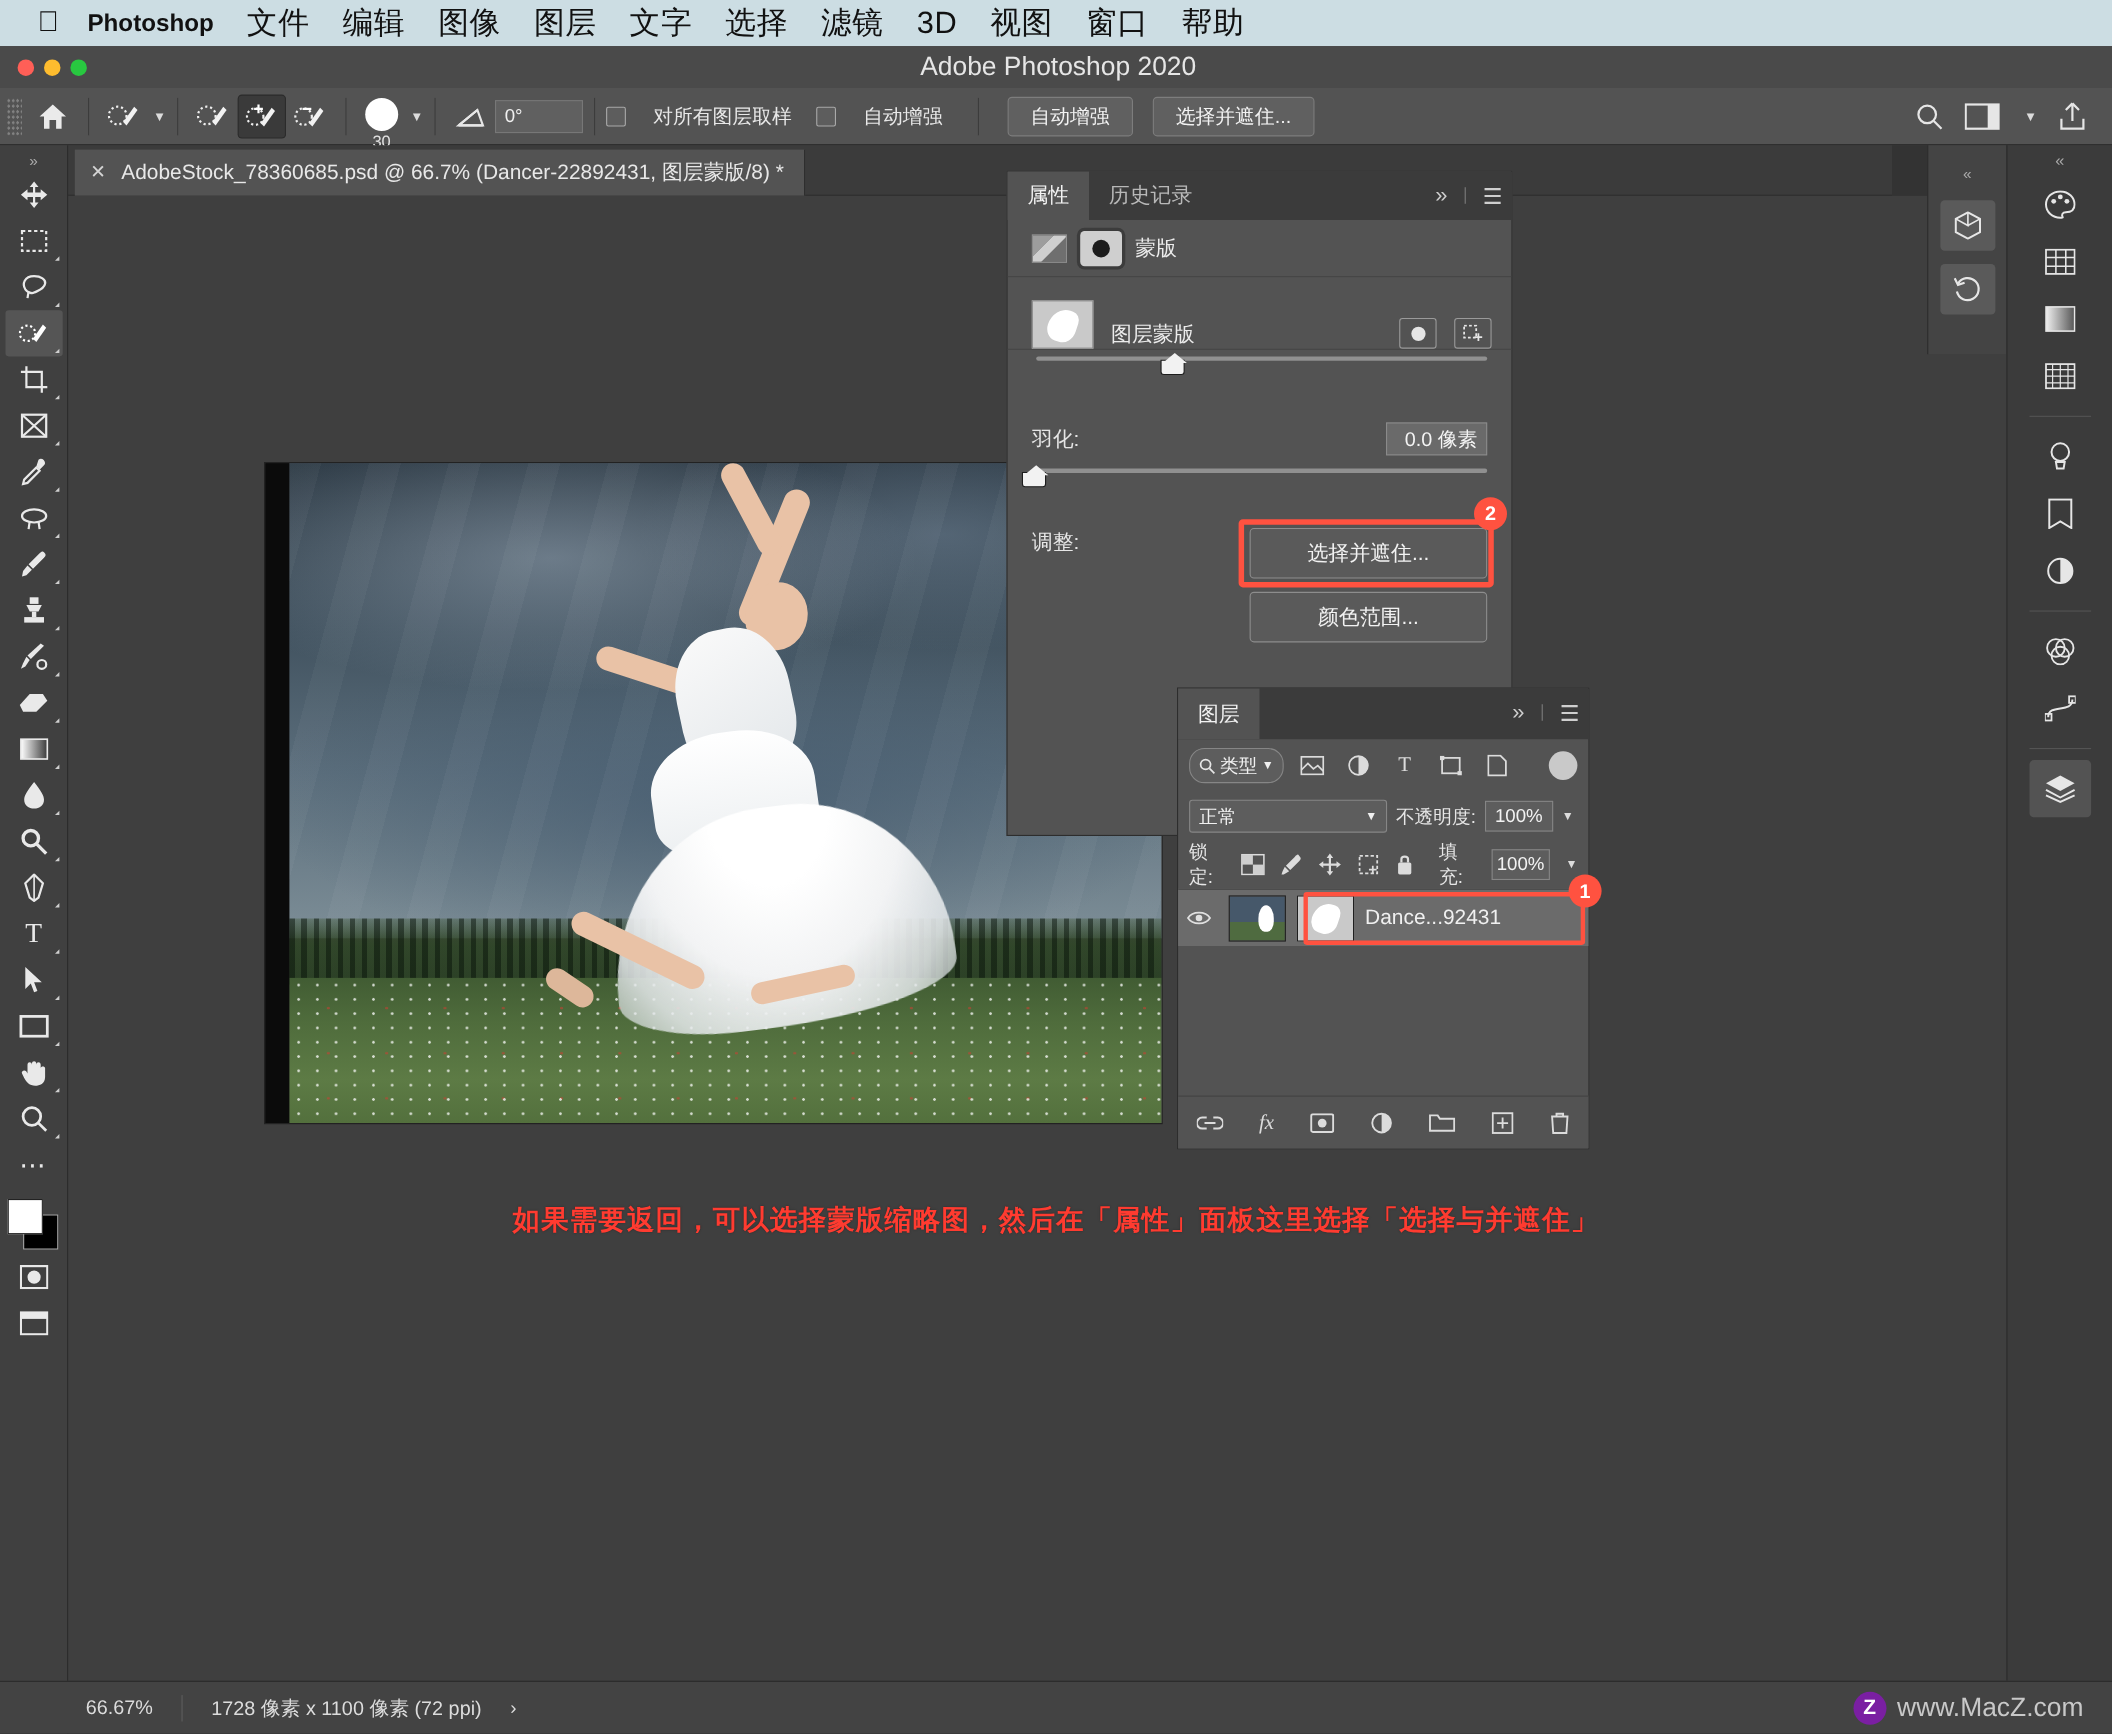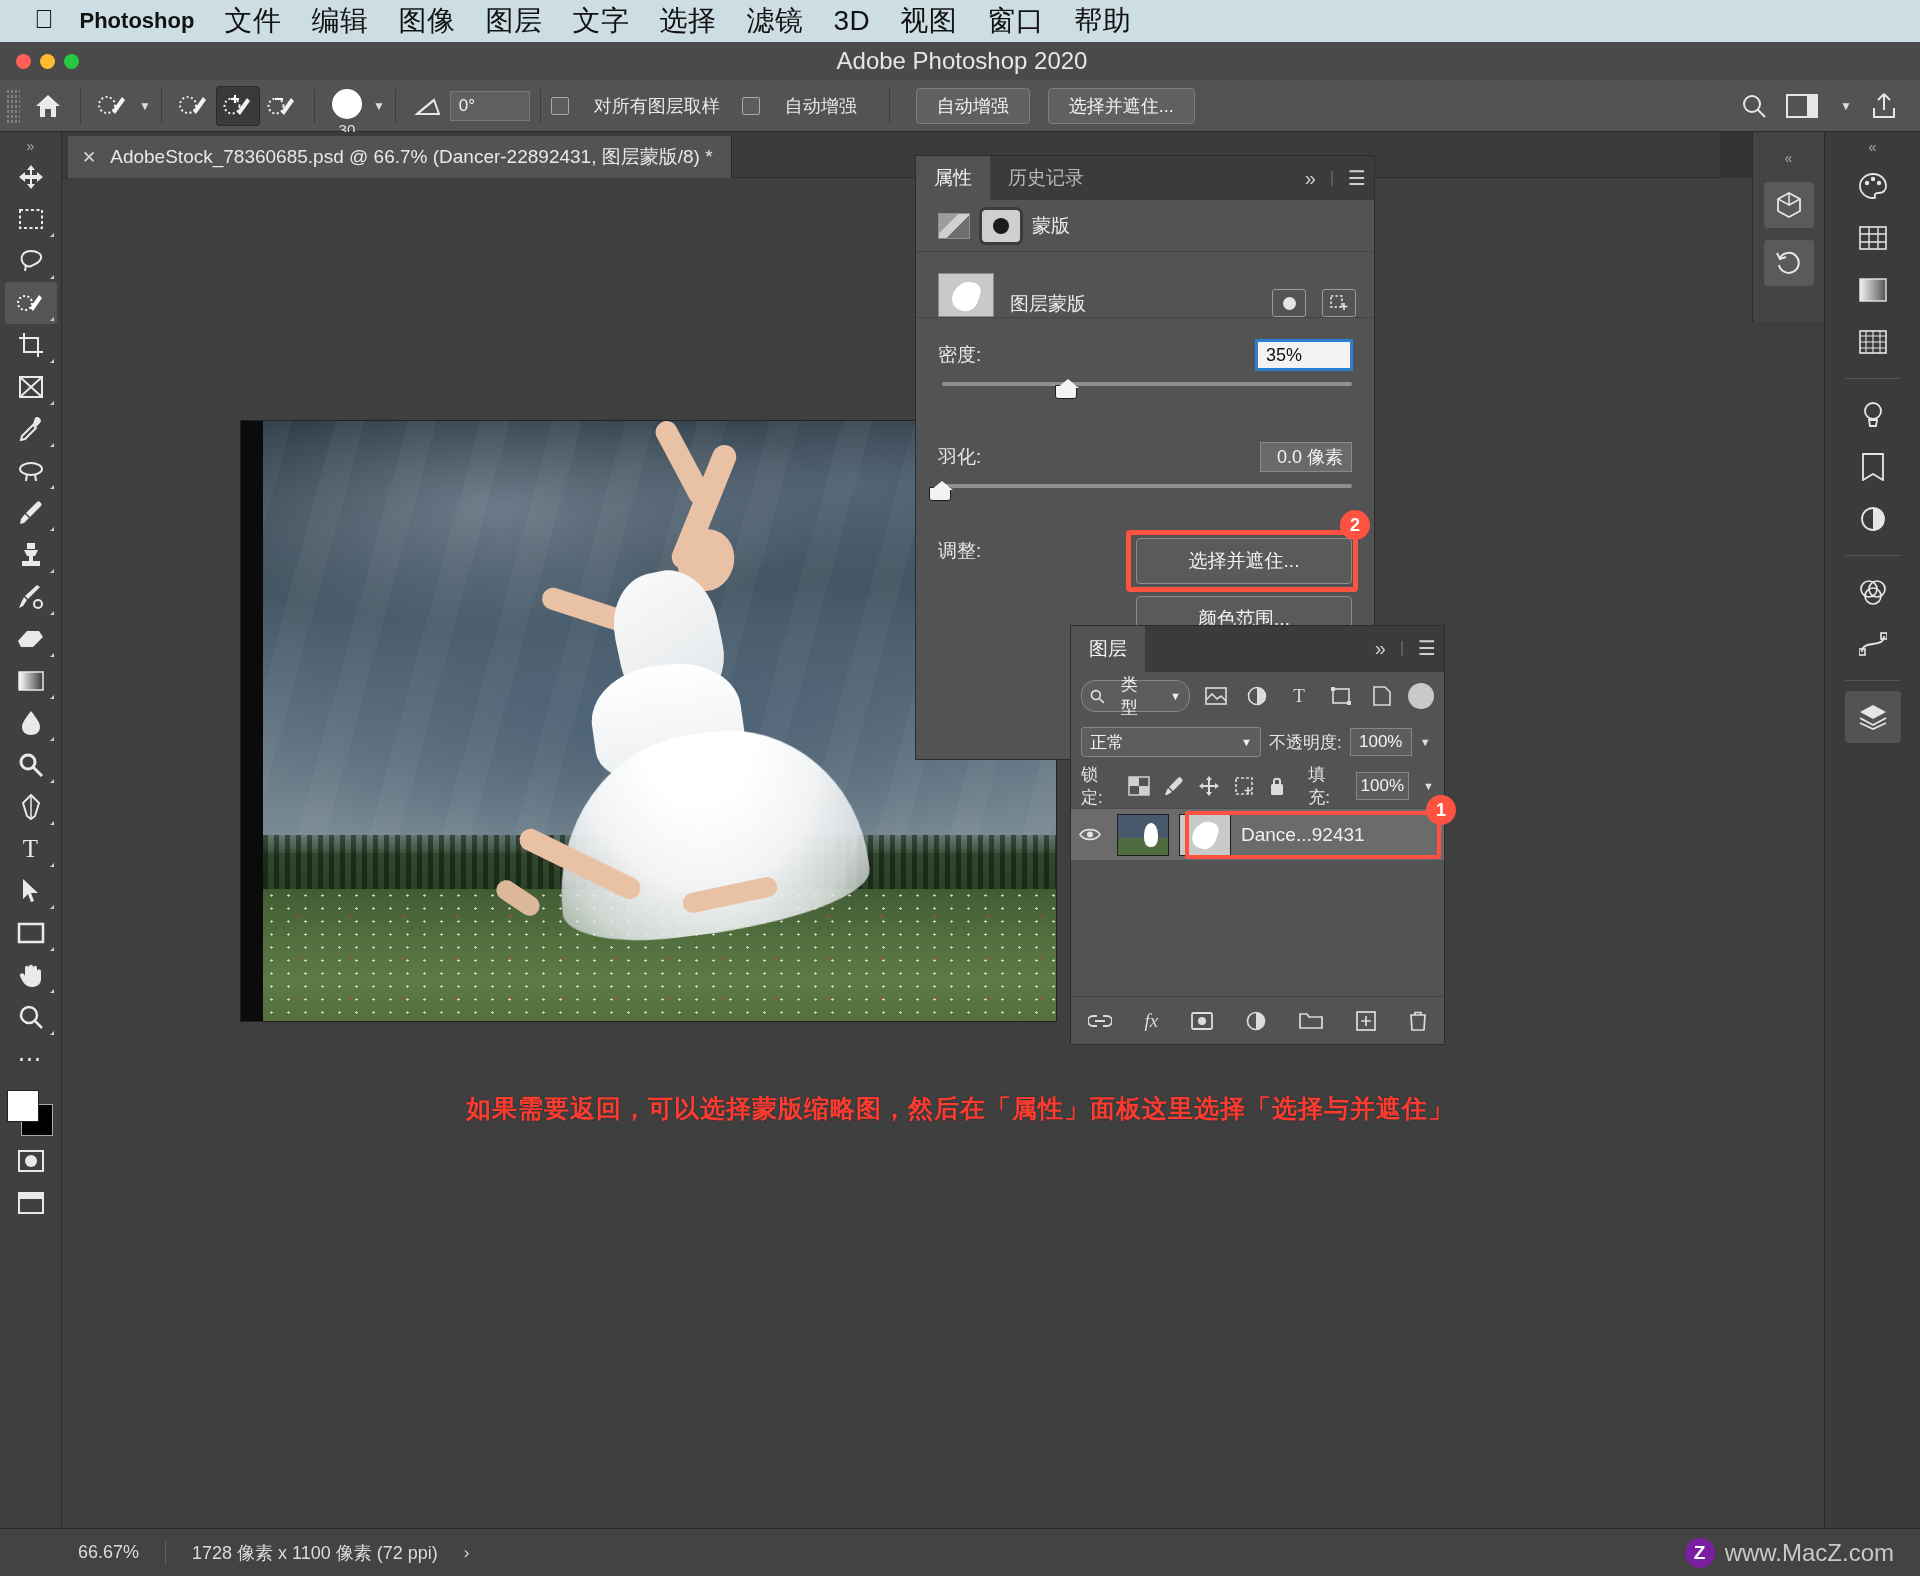--- a/index.html
+++ b/index.html
@@ -242,21 +242,21 @@
 
   
   .layerspanel {
     position:absolute; left:1070px; top:625px; width:375px; height:420px;
     background:#535353; border:1px solid #2d2d2d;
   }
   .lp-tabs { height:46px; background:#3b3b3b; display:flex; align-items:stretch; position:relative;}
   .lp-filter { height:48px; display:flex; align-items:center; gap:10px; padding:0 10px; }
   .selbox {
     height:32px; background:#5d5d5d; border:1px solid #868686; border-radius:14px;
-    display:flex; align-items:center; gap:16px; padding:0 8px; color:#f0f0f0; font-size:17px;
+    display:flex; align-items:center; gap:4px; padding:0 8px; color:#f0f0f0; font-size:17px;
   }
   .ficon { width:32px; height:30px; display:flex; align-items:center; justify-content:center; color:#dcdcdc;}
   .lp-blend { height:44px; display:flex; align-items:center; gap:8px; padding:0 10px; }
   .blendsel {
     width:180px; height:30px; background:#5d5d5d; border:1px solid #868686; border-radius:3px;
     display:flex; align-items:center; justify-content:space-between; padding:0 8px; color:#f0f0f0; font-size:17px;
   }
   .smalllab { color:#e6e6e6; font-size:17px; }
   .smallval {
     width:62px; height:28px; background:#5d5d5d; border:1px solid #868686;
@@ -649,24 +649,20 @@
           </span>
         <span class="sq-ic">
           <svg width="18" height="16" viewBox="0 0 18 16">
               <rect x="1" y="1" width="11" height="11" fill="none" stroke="#e5e5e5" stroke-width="1.6" stroke-dasharray="2.5 2"></rect>
               <path d="M14 8 L14 15 M10.5 11.5 L17.5 11.5" stroke="#e5e5e5" stroke-width="1.6"></path>
             </svg>
         </span>
       </span>
     </div>
 
-    <div class="proprow">
-      <span class="proplabel">密度:</span>
-      <span class="valbox focused">35%</span>
-    </div>
     <div class="sliderrow">
       <span class="track"></span>
       <span class="thumb" style="left:139px;">
           <i></i>
         </span>
     </div>
 
     <div class="proprow">
       <span class="proplabel">羽化:</span>
       <span class="valbox">0.0 像素</span>

